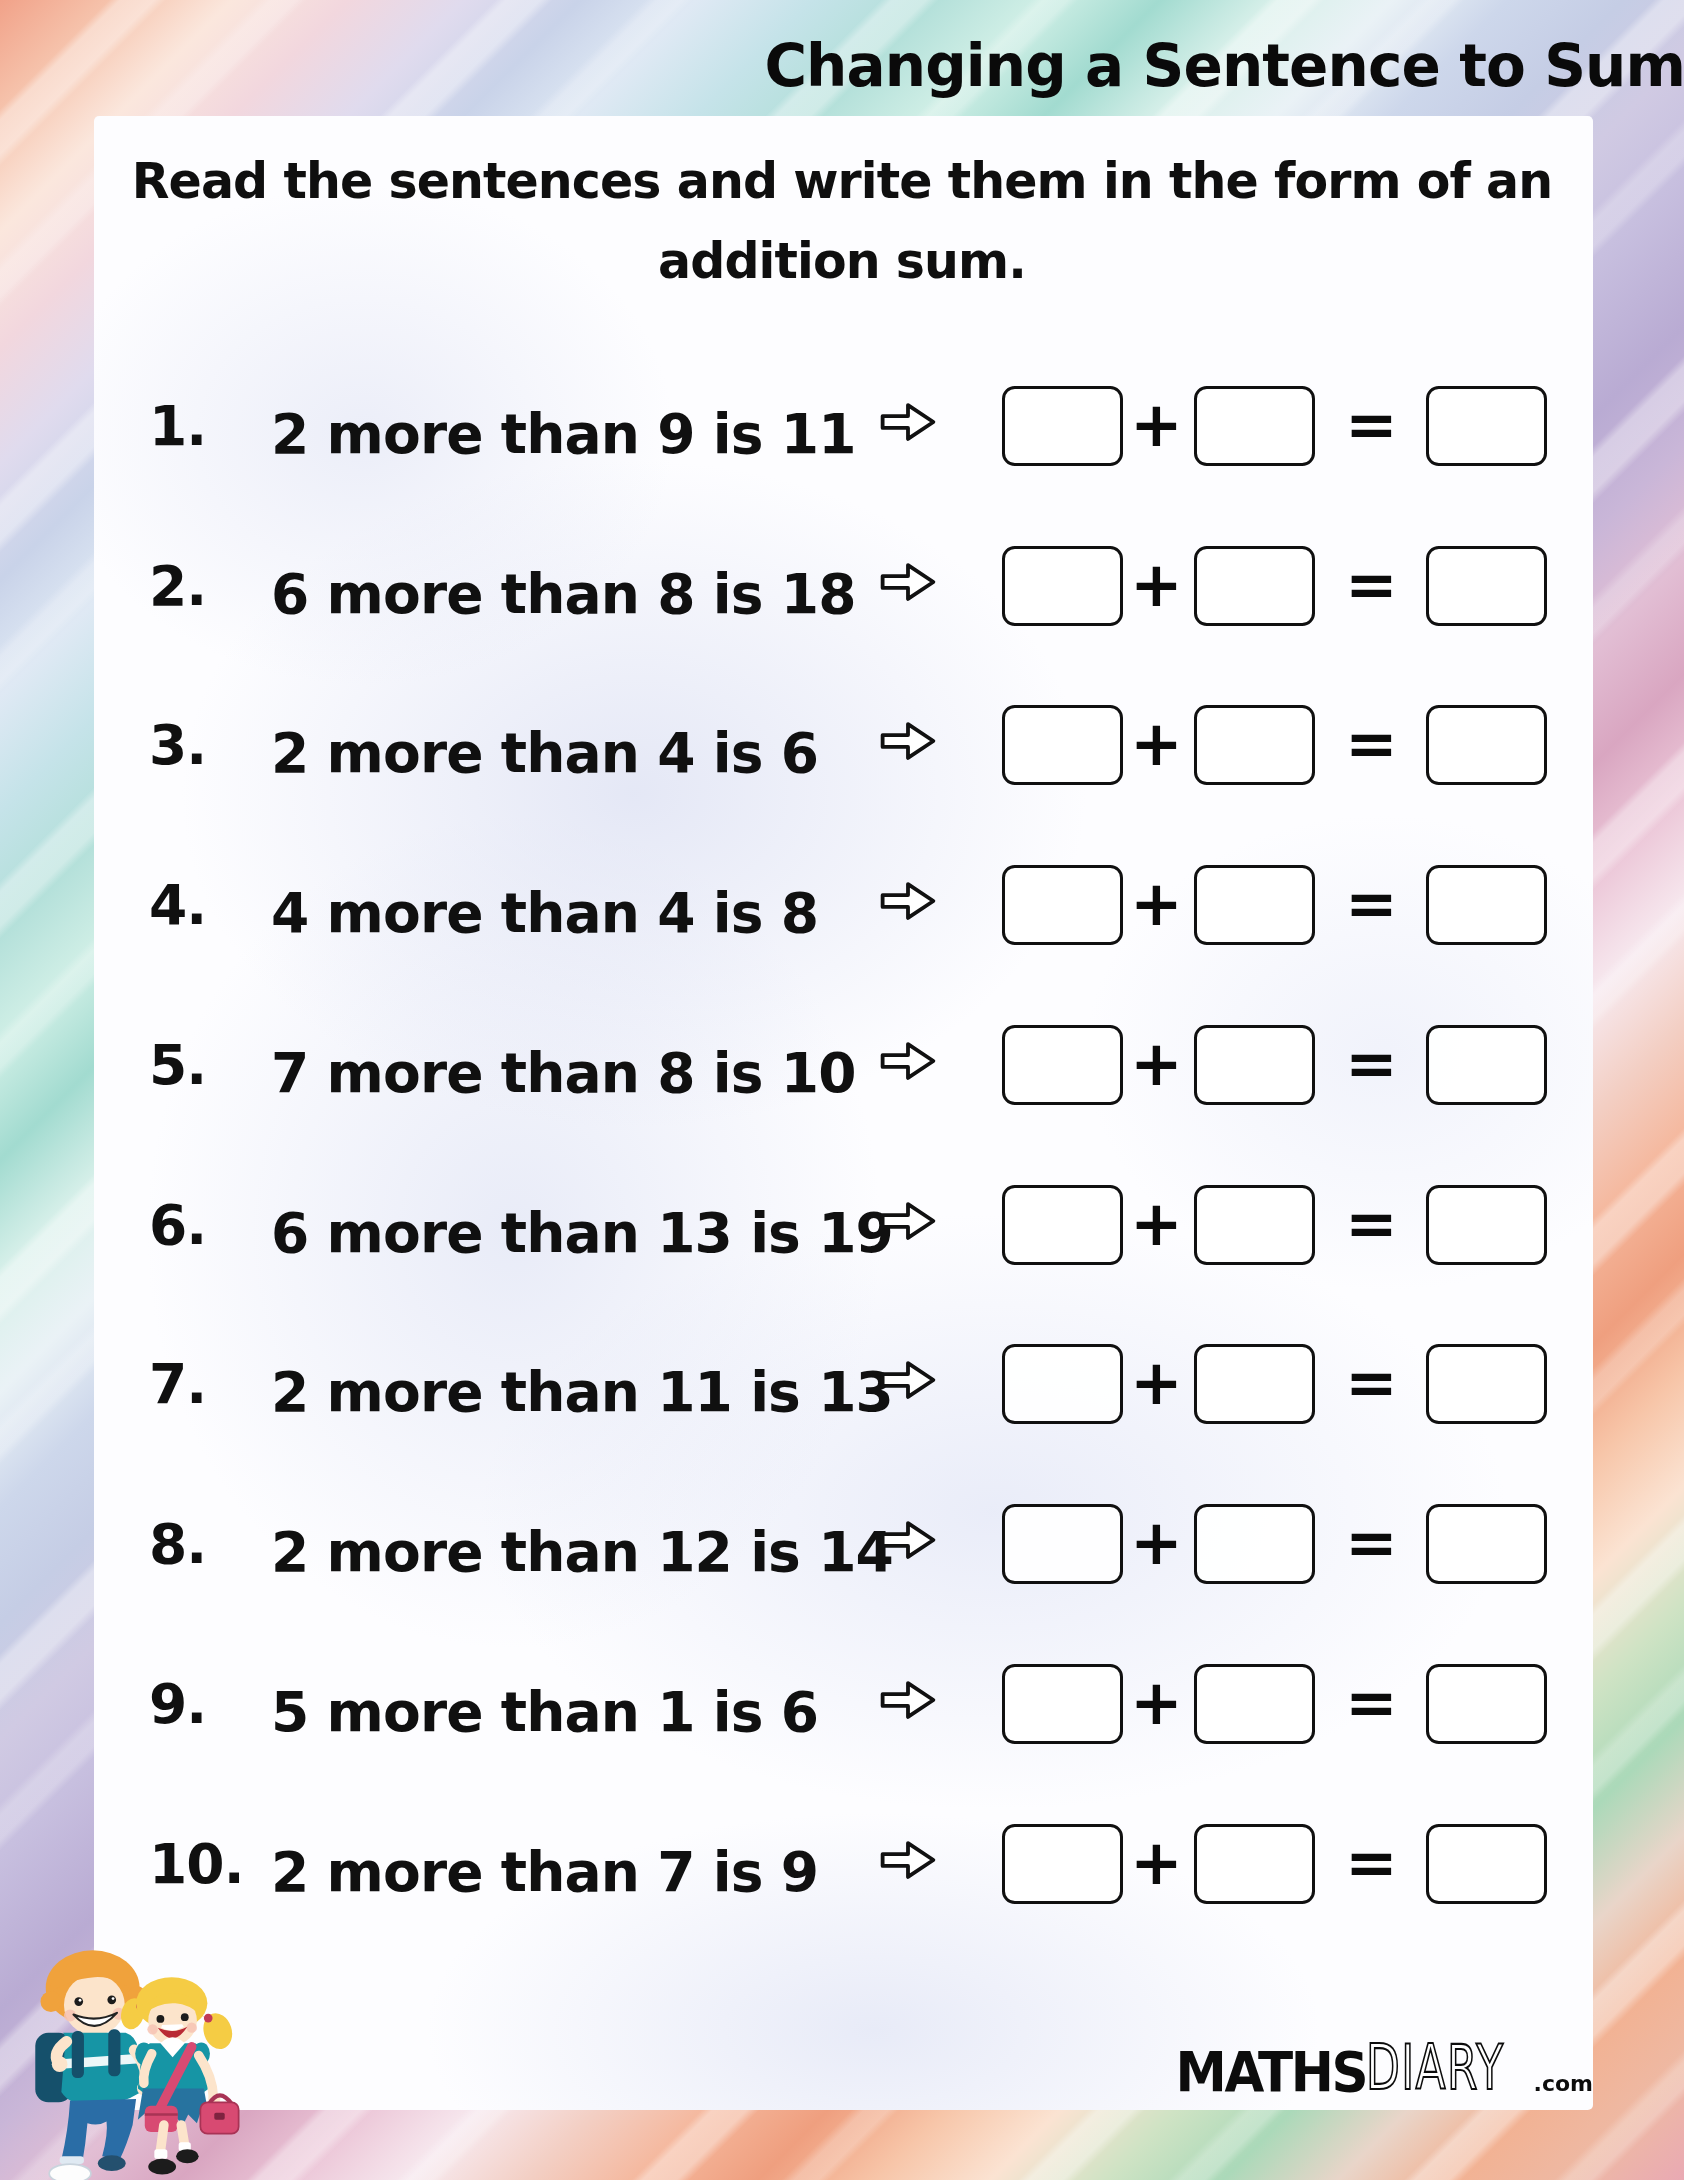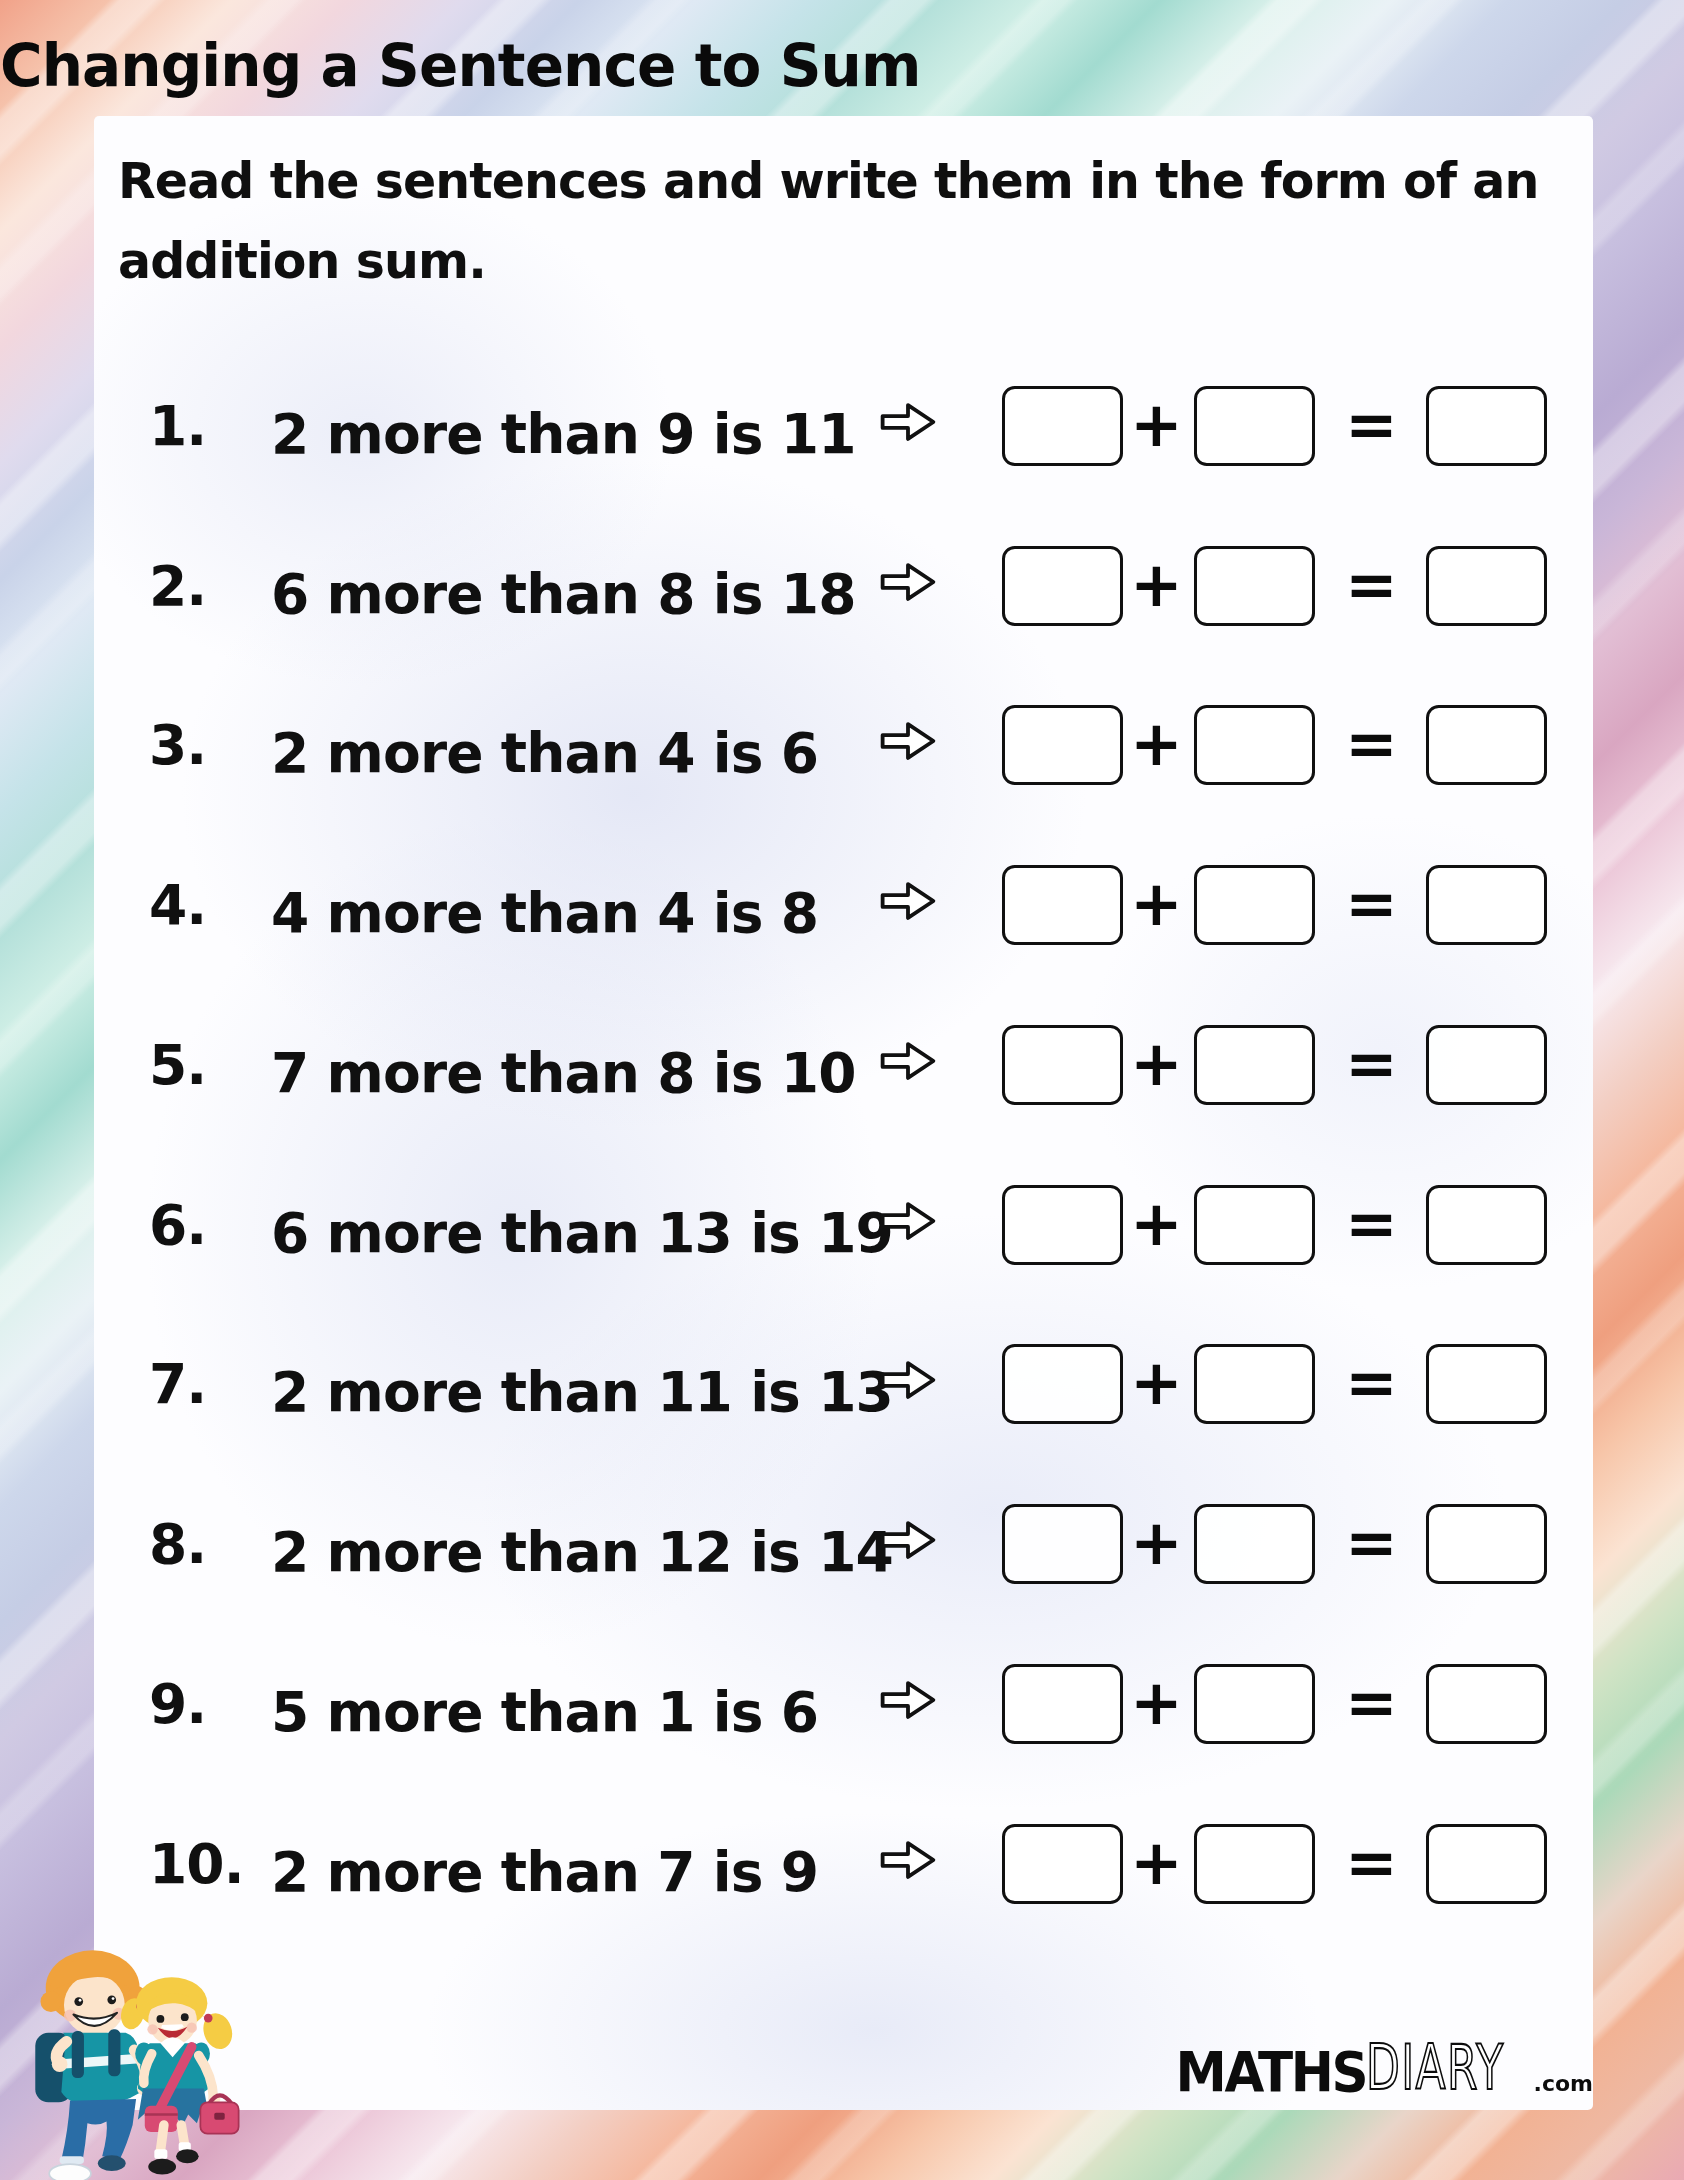--- a/index.html
+++ b/index.html
@@ -34,27 +34,27 @@
     background-image:
       radial-gradient(ellipse 443px 358px at 18% 16%, rgba(214,219,240,.45) 0%, rgba(214,219,240,0) 70%),
       radial-gradient(ellipse 647px 477px at 36% 34%, rgba(208,214,238,.55) 0%, rgba(208,214,238,0) 70%),
       radial-gradient(ellipse 511px 579px at 28% 56%, rgba(212,218,240,.5) 0%, rgba(212,218,240,0) 72%),
       radial-gradient(ellipse 733px 426px at 60% 70%, rgba(214,220,242,.5) 0%, rgba(214,220,242,0) 70%),
       radial-gradient(ellipse 426px 341px at 86% 47%, rgba(222,227,245,.4) 0%, rgba(222,227,245,0) 70%),
       radial-gradient(ellipse 596px 290px at 52% 96%, rgba(211,217,240,.5) 0%, rgba(211,217,240,0) 75%);
   }
   .title{
     position:absolute;left:0;top:32px;width:100%;
-    margin:0;text-align:left;
+    margin:0;text-align:right;
     font-size:58px;font-weight:700;color:#0a0a0a;
     letter-spacing:-0.9px;
   }
   .instructions{
     position:absolute;left:118px;top:142px;width:1448px;
-    font-size:49px;font-weight:700;color:#0f0f0f;
+    text-align:center;font-size:49px;font-weight:700;color:#0f0f0f;
     line-height:80px;letter-spacing:-0.9px;
   }
   .rows{position:absolute;left:0;top:0;width:100%;height:100%;}
   .row{position:absolute;left:0;width:1685px;height:80px;}
   .num{
     position:absolute;left:149px;top:0;height:80px;line-height:80px;
     font-size:55px;font-weight:700;color:#101010;letter-spacing:-0.9px;
   }
   .sentence{
     position:absolute;left:271px;top:8px;height:80px;line-height:80px;

